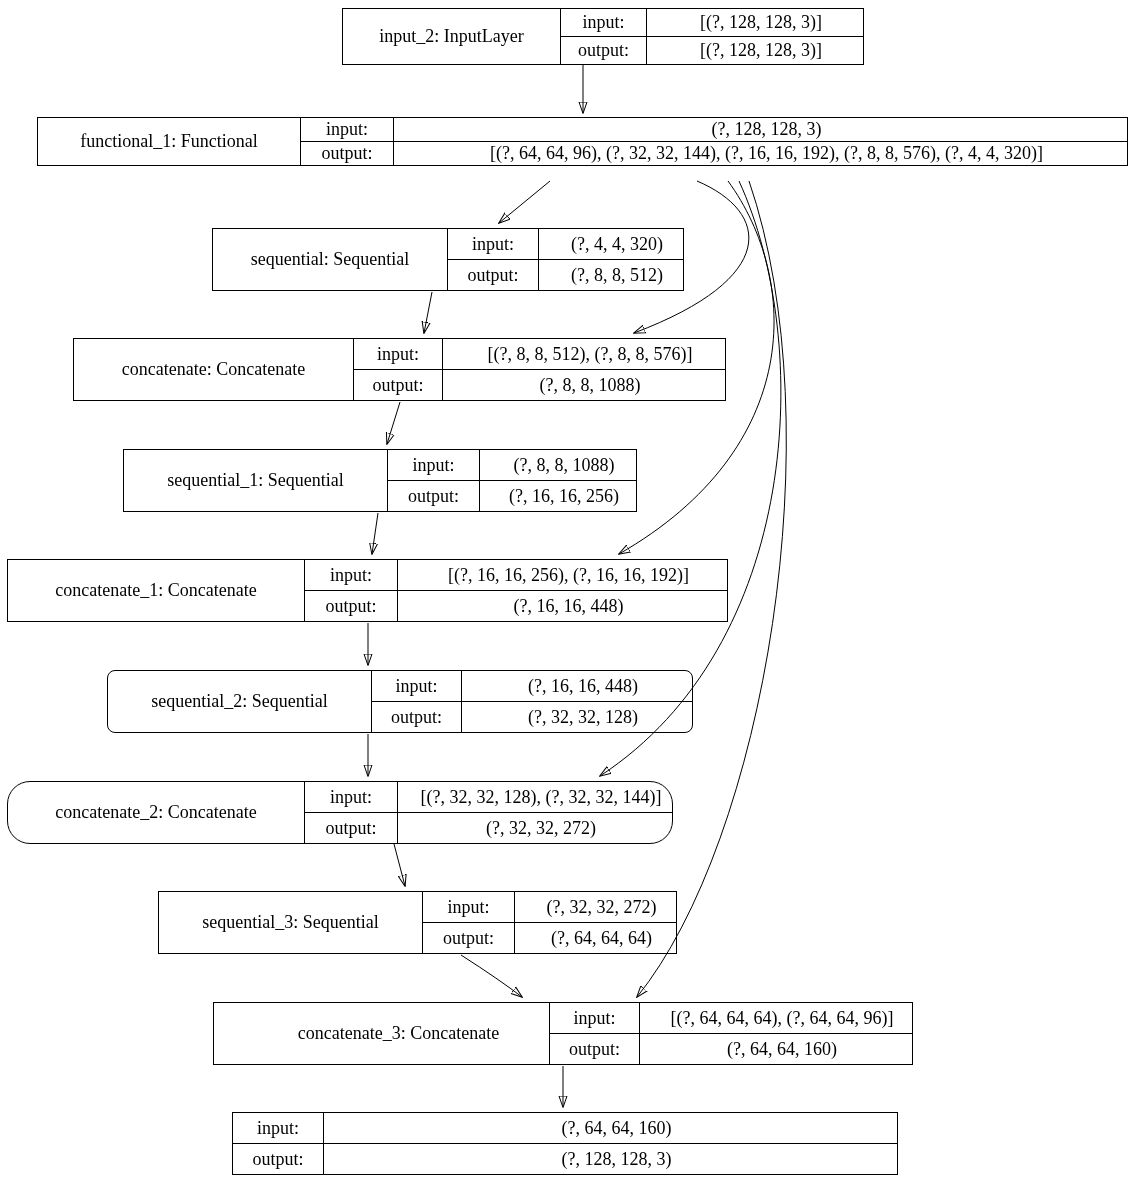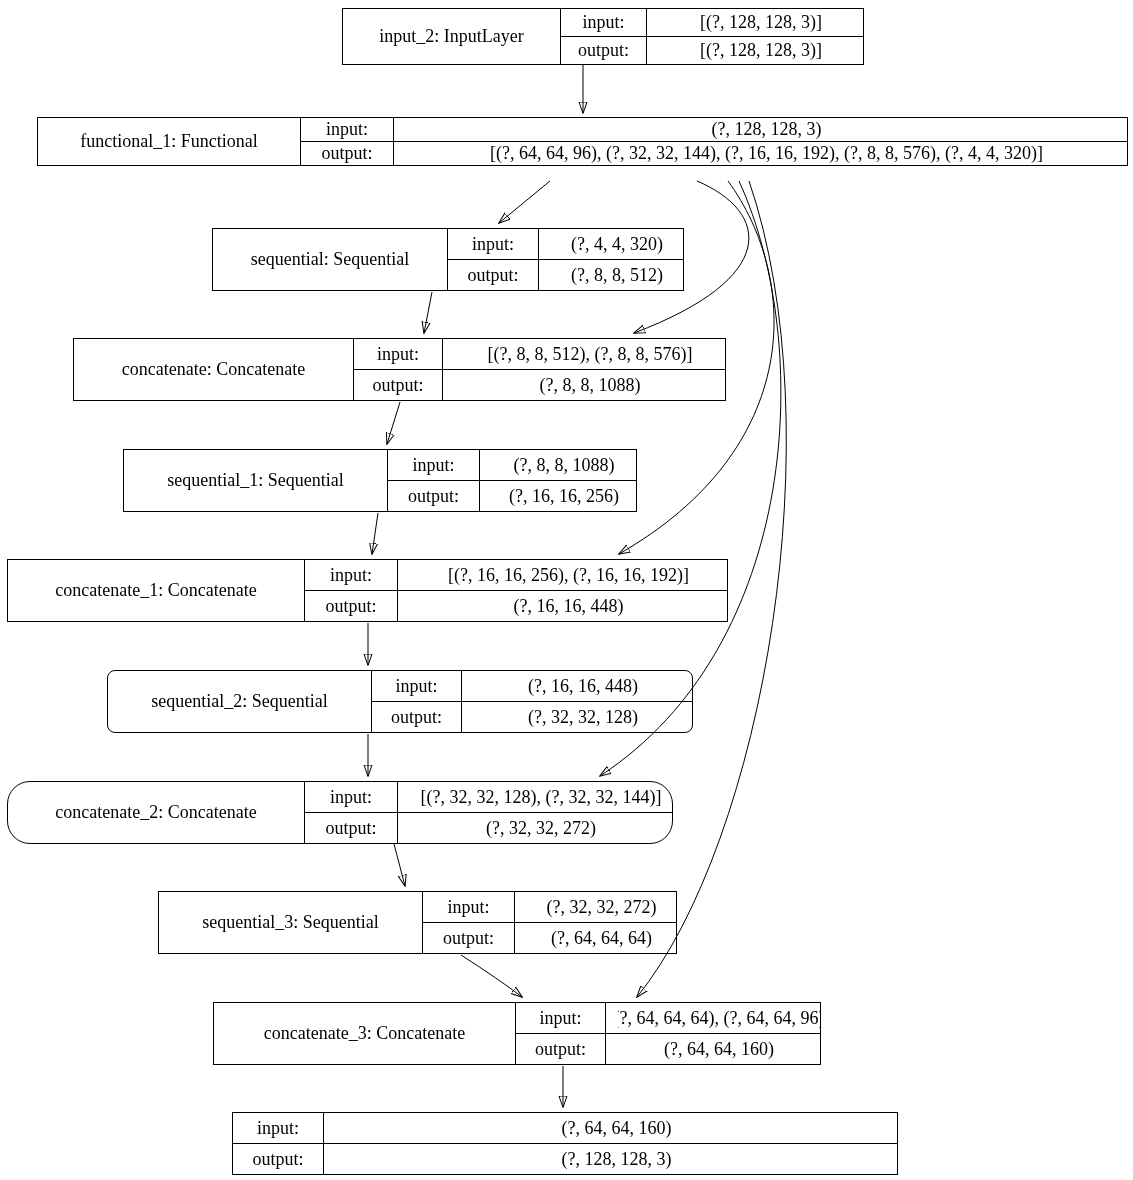--- a/index.html
+++ b/index.html
@@ -183,21 +183,21 @@
         <div class="key">input:</div>
         <div class="val">(?, 32, 32, 272)</div>
       </div>
       <div class="iorow">
         <div class="key">output:</div>
         <div class="val">(?, 64, 64, 64)</div>
       </div>
     </div>
   </div>
 
-  <div class="node" style="left:213px; top:1002px; width:608px; height:63px; --c1:302px; --c2:90px;">
+  <div class="node" style="left:213px; top:1002px; width:700px; height:63px;padding-left:34px; --c1:302px; --c2:90px;">
     <div class="lbl">concatenate_3: Concatenate</div>
     <div class="io">
       <div class="iorow first">
         <div class="key">input:</div>
         <div class="val">[(?, 64, 64, 64), (?, 64, 64, 96)]</div>
       </div>
       <div class="iorow">
         <div class="key">output:</div>
         <div class="val">(?, 64, 64, 160)</div>
       </div>

